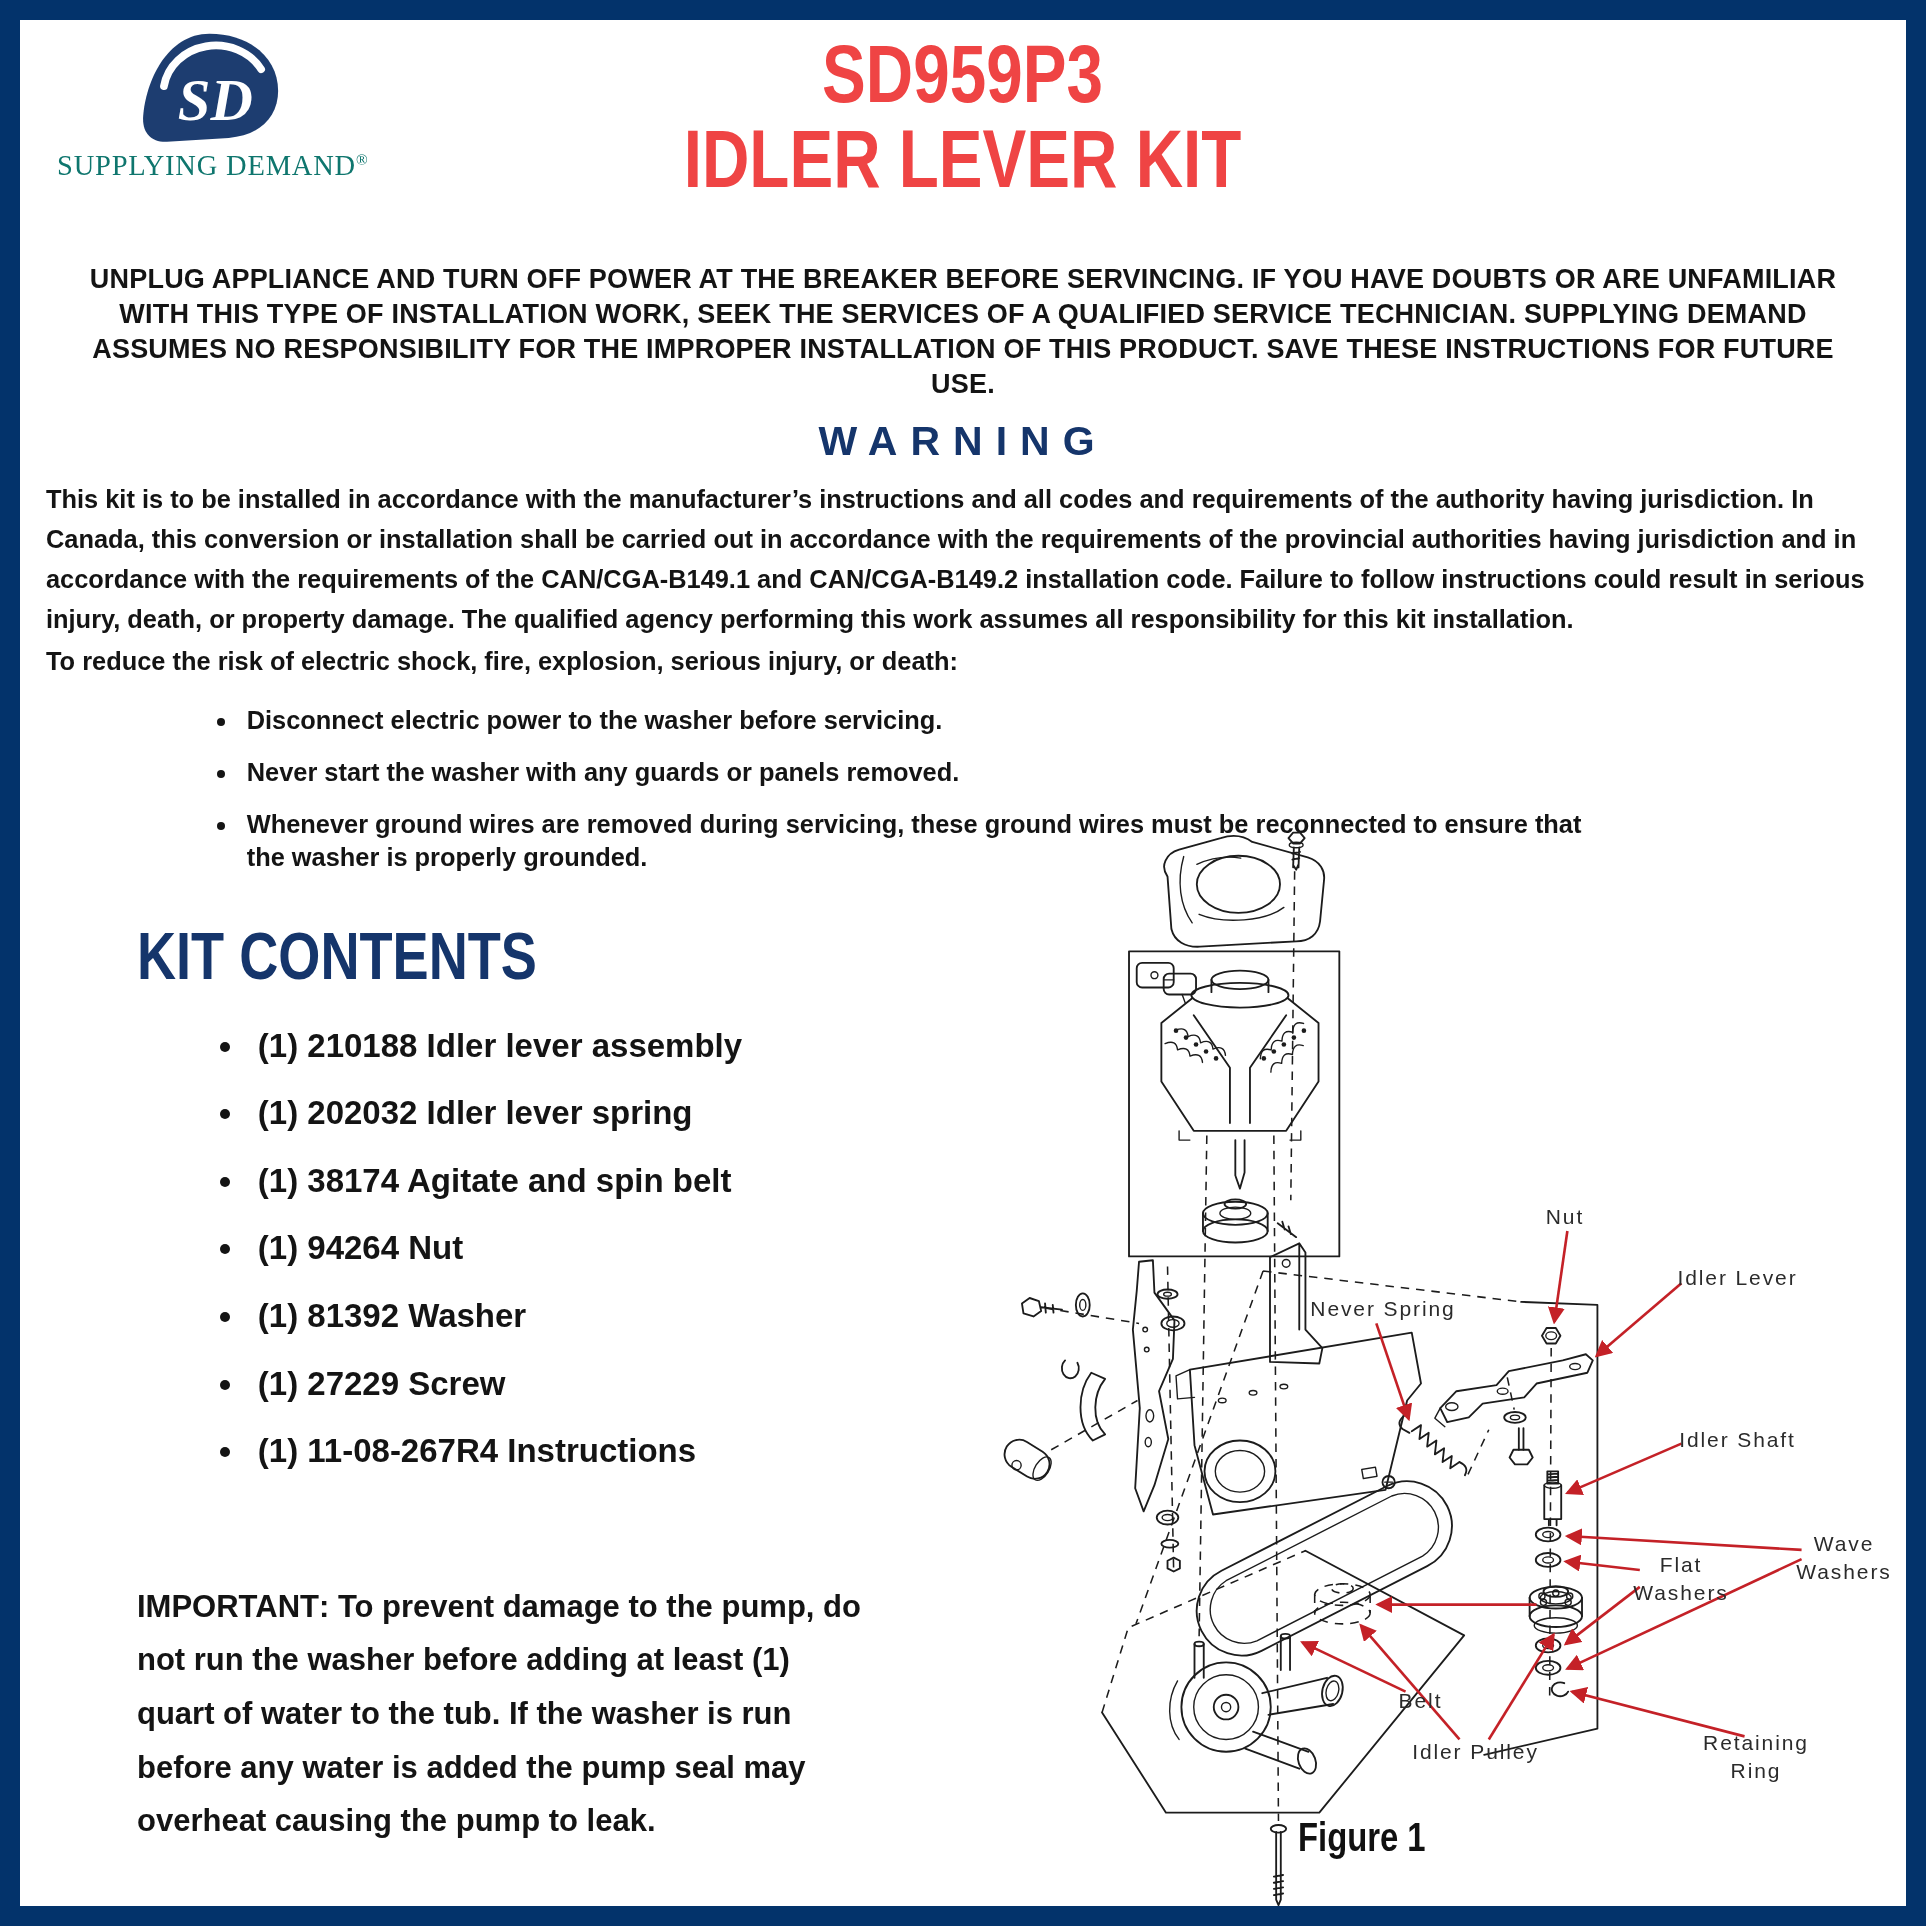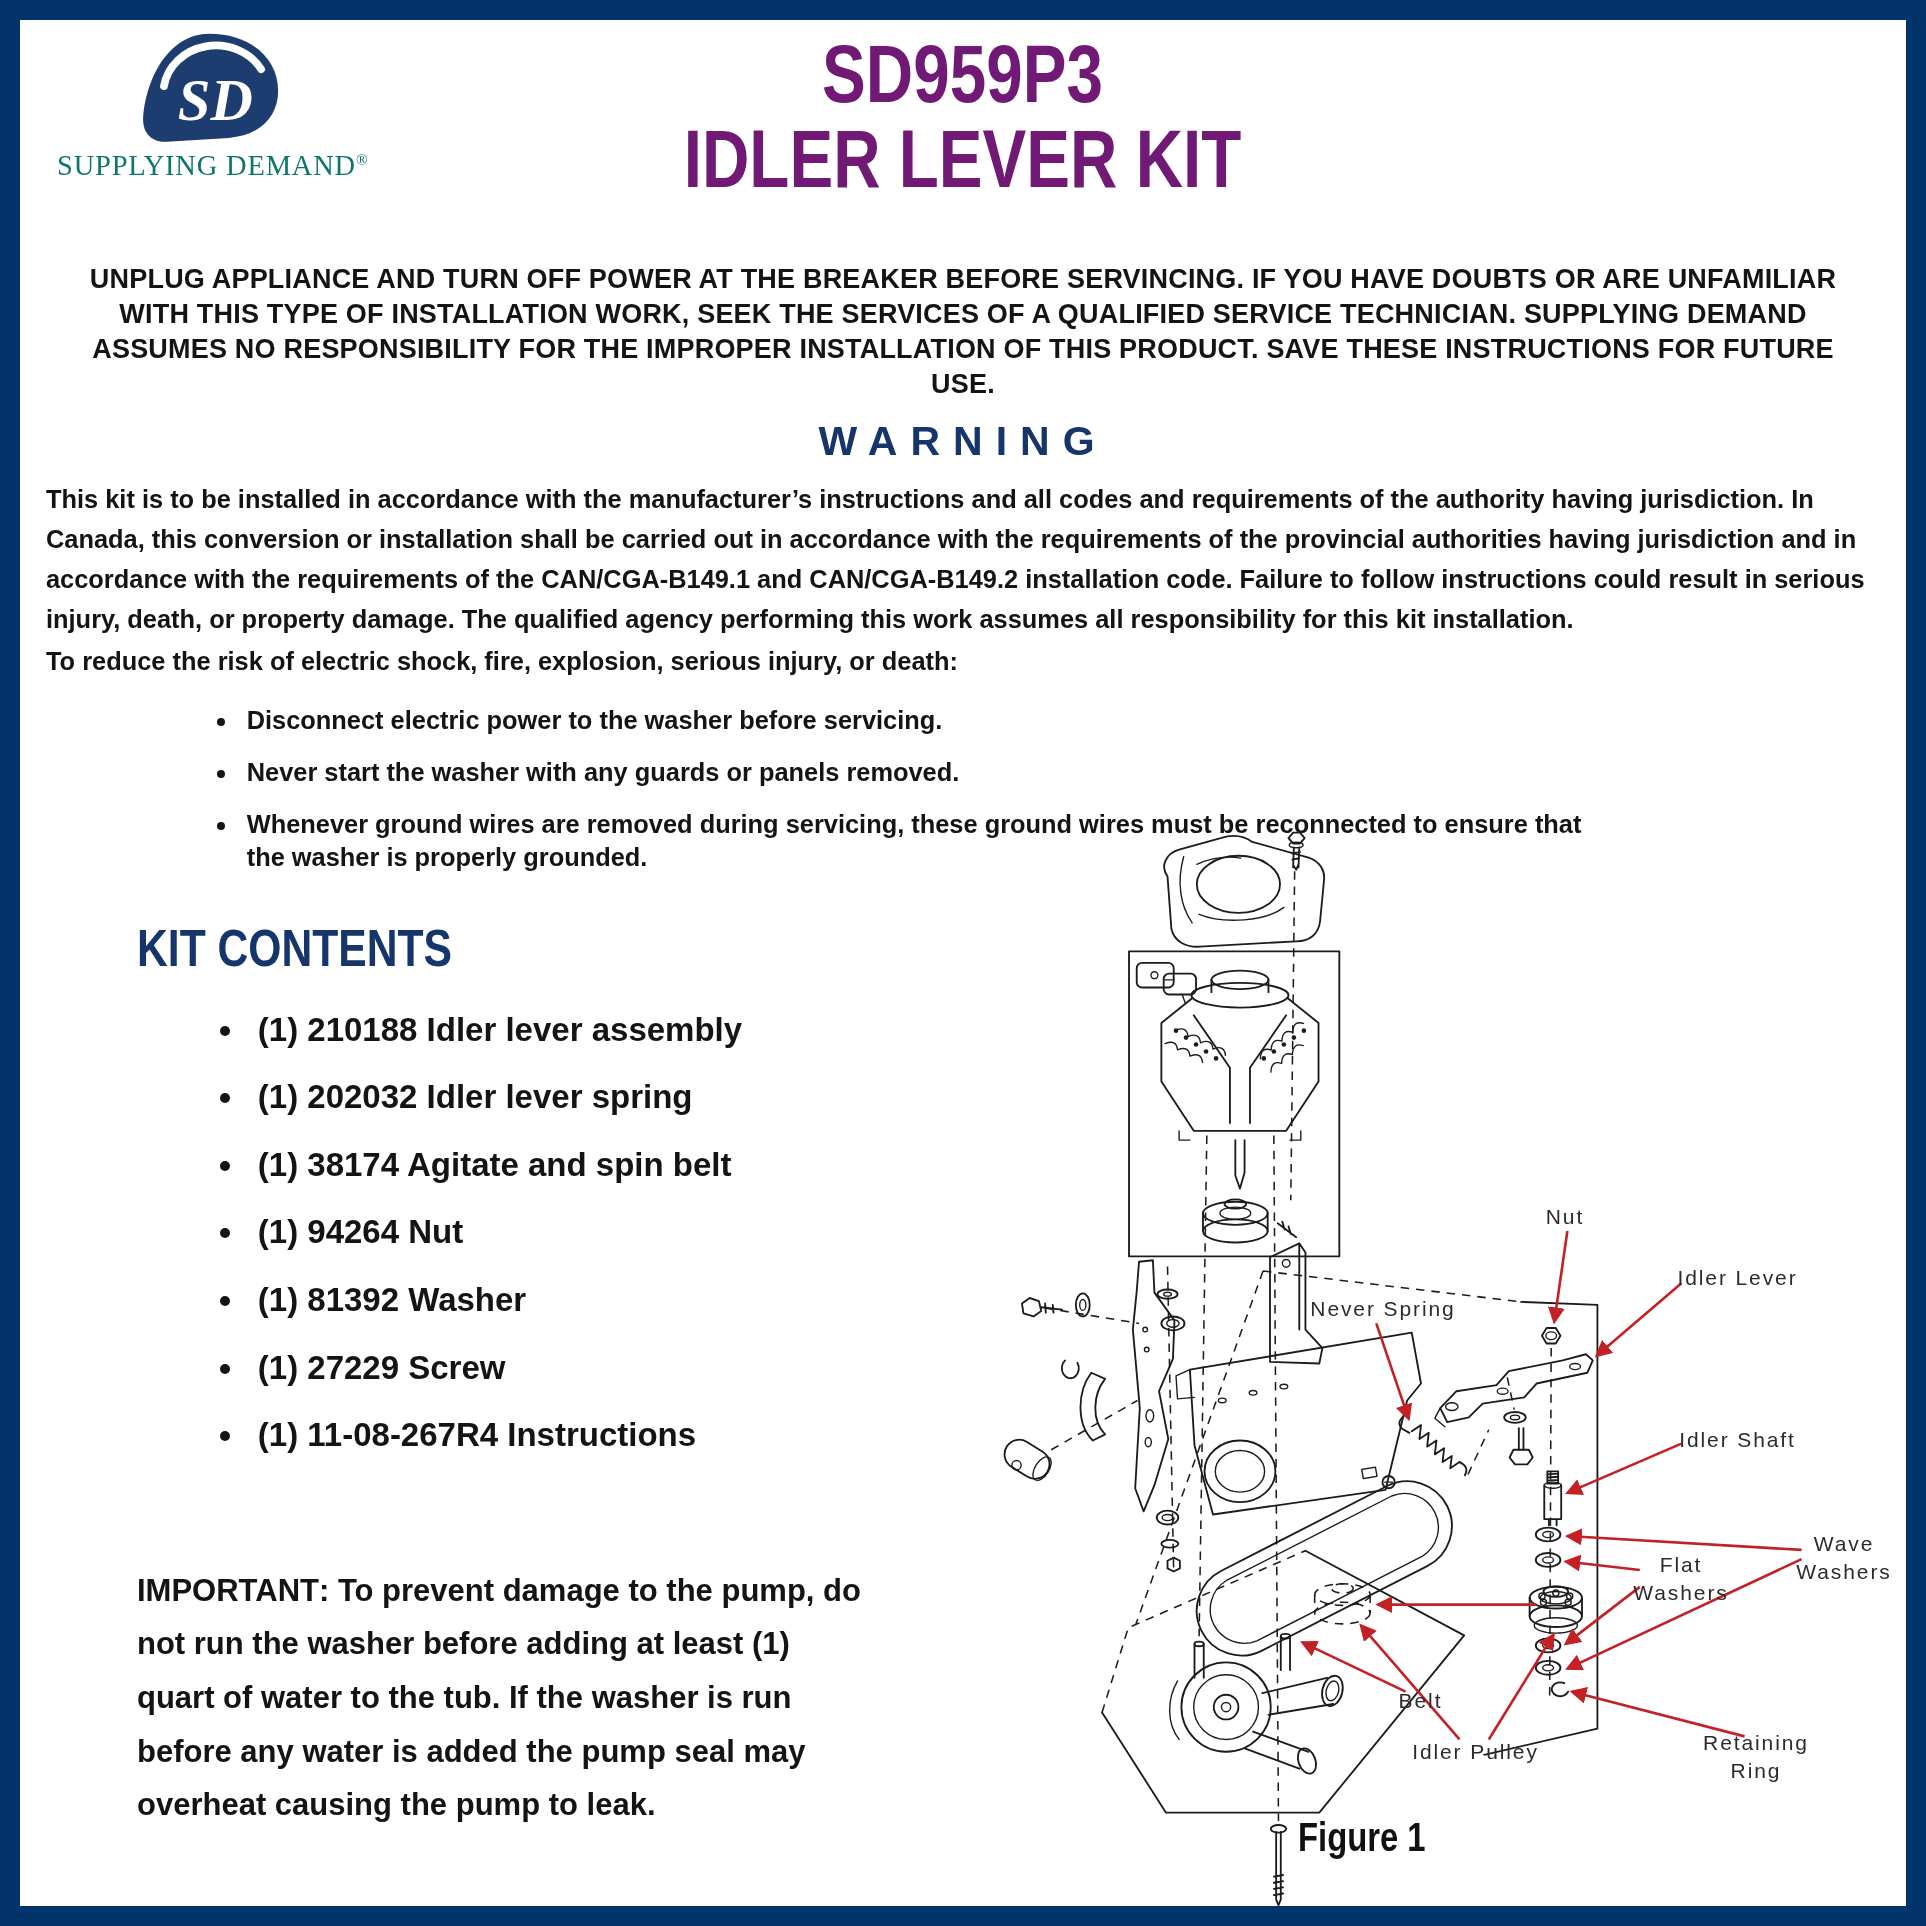--- a/index.html
+++ b/index.html
@@ -13,34 +13,34 @@
     color:#141414;
     overflow:hidden;
   }
   .content{position:absolute;inset:0;}
   
   .header-row{position:relative;height:210px;}
   .logo-block{position:absolute;left:37px;top:9.2px;width:308px;}
   .logo-mark{display:block;margin:0 auto;}
   .brand-line{margin-top:4.6px;font-family:Liberation Serif, serif;font-size:28.5px;letter-spacing:0.8px;color:#0f766e;white-space:nowrap;}
   .reg{font-size:15.4px;vertical-align:super;}
-  .title-block{position:absolute;left:0;right:0;top:10.8px;text-align:center;color:#701a75;line-height:1.04;}
+  .title-block{position:absolute;left:0;right:0;top:10.8px;text-align:center;color:#ef4444;line-height:1.04;}
   .title-line{font-size:82px;font-weight:800;}
   .cond{display:inline-block;transform:scaleX(0.8);transform-origin:center;white-space:nowrap;}
   .cond-left{display:inline-block;transform:scaleX(0.82);transform-origin:left center;white-space:nowrap;}
   
   .alert{margin:32px 39px 0;text-align:center;font-size:27px;line-height:1.3;font-weight:800;letter-spacing:0.2px;}
   
   .warn-head{margin:15.4px 0 0;text-align:center;font-size:41px;font-weight:800;color:#15356b;letter-spacing:13px;}
   .body-para{margin:14px 21.6px 0 26px;font-size:25.4px;line-height:1.58;font-weight:700;}
   .risk-intro{margin:3.1px 21.6px 0 26px;font-size:25.4px;line-height:1.5;font-weight:700;}
   ul.risk{margin:23px 0 0 196px;padding:0 0 0 23px;width:1356px;font-size:25.4px;line-height:1.32;font-weight:700;}
   ul.risk li{margin-bottom:18.5px;padding-left:7.7px;}
   
-  .kit-head{margin:43px 0 0 117px;font-size:52px;font-weight:800;color:#15356b;}
+  .kit-head{margin:43px 0 0 117px;font-size:66px;font-weight:800;color:#15356b;}
   ul.kit{margin:32px 0 0 196px;padding:0 0 0 31px;font-size:33px;line-height:1.2;font-weight:700;}
   ul.kit li{margin-bottom:28px;padding-left:10.8px;}
   
   .important{margin:109px 0 0 117px;width:724px;font-size:31px;line-height:1.73;font-weight:700;}
   .important .imp-label{font-weight:800;}
   
   .figure{position:absolute;left:948px;top:801px;width:963px;height:1105px;}
   .fig-svg{position:absolute;left:0;top:0;}
   .fig-svg .ln{stroke:#1c1c1c;stroke-width:2.4;fill:none;stroke-linecap:round;stroke-linejoin:round;}
   .fig-svg .thin{stroke-width:1.8;}

